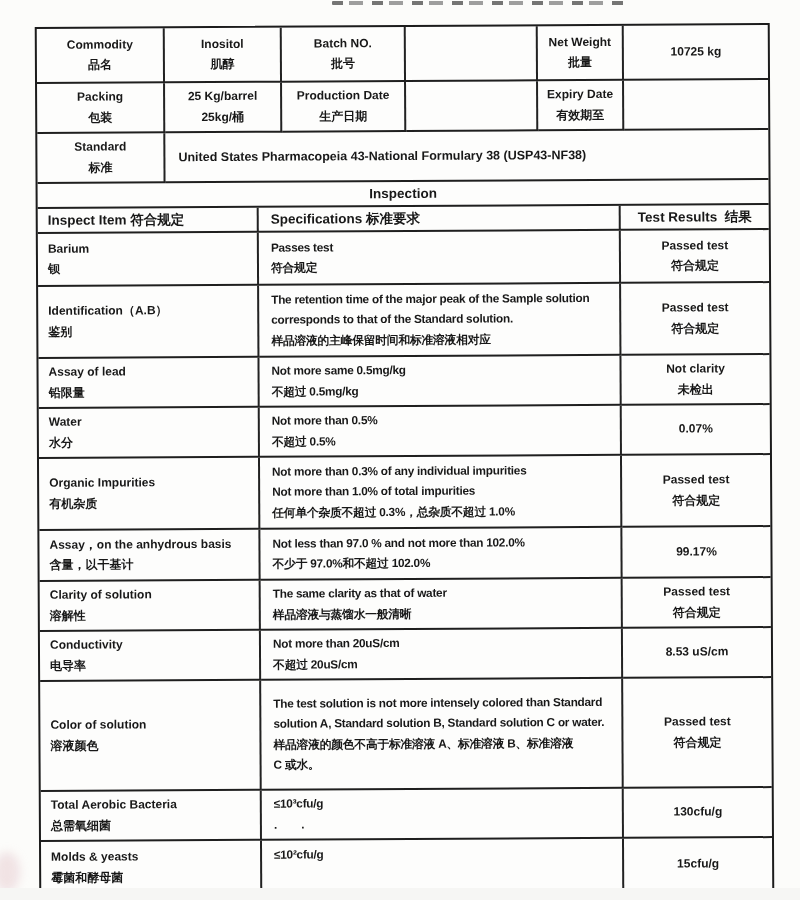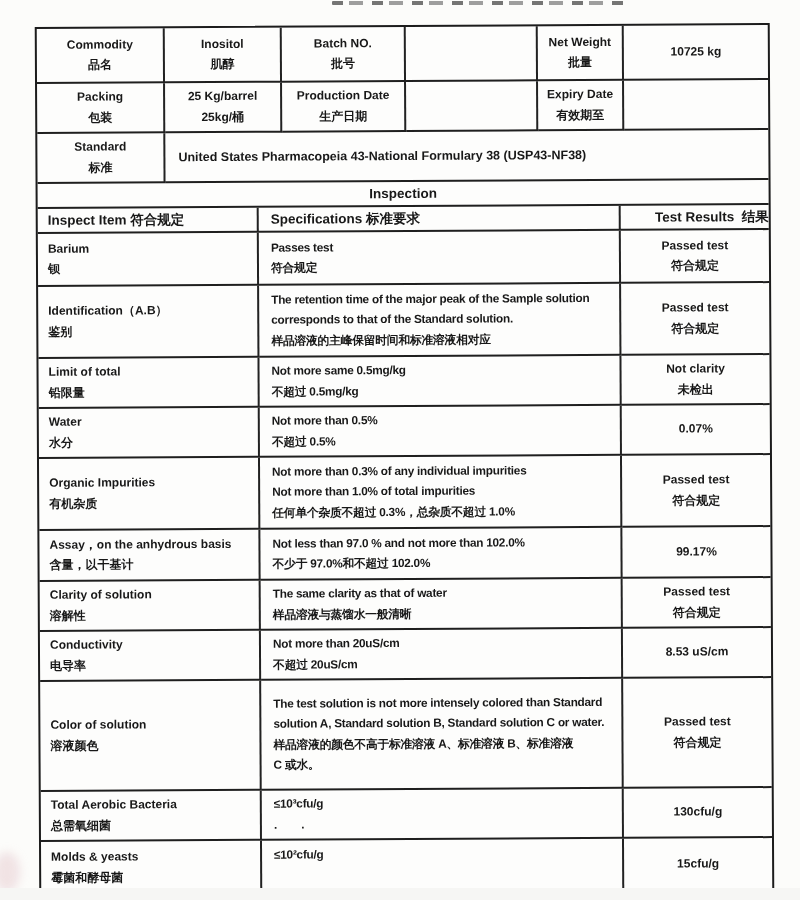--- a/index.html
+++ b/index.html
@@ -56,21 +56,21 @@
   .band {
     box-sizing:border-box; height:25px;
     border-bottom:2px solid #1f1f1f;
     display:flex; align-items:center; justify-content:center;
     font-size:13.5px;
   }
   .hcell { font-size:13.5px; }
   .item   { padding-left:10px; align-items:flex-start; }
   .spec   { padding-left:12px; align-items:flex-start; font-size:11.8px; letter-spacing:-0.25px; }
   .result { align-items:center; text-align:left; }
-  .hresult{ align-items:flex-end; text-align:center; }
+  .hresult{ align-items:center; text-align:center; }
 </style>
 </head>
 <body>
 
 <div class="page">
 
   <div class="cropped-title"></div>
   <div class="smudge s1"></div>
   <div class="smudge s2"></div>
   <div class="smudge s3"></div>
@@ -172,21 +172,21 @@
             <div>corresponds to that of the Standard solution.</div>
             <div>样品溶液的主峰保留时间和标准溶液相对应</div>
           </div>
         <div class="cell result lc">
             <div>Passed test</div>
             <div>符合规定</div>
           </div>
       </div>
       <div class="row">
         <div class="cell item">
-            <div>Limit of total</div>
+            <div>Assay of lead</div>
             <div>铅限量</div>
           </div>
         <div class="cell spec">
             <div>Not more same 0.5mg/kg</div>
             <div>不超过 0.5mg/kg</div>
           </div>
         <div class="cell result lc">
             <div>Not clarity</div>
             <div>未检出</div>
           </div>

